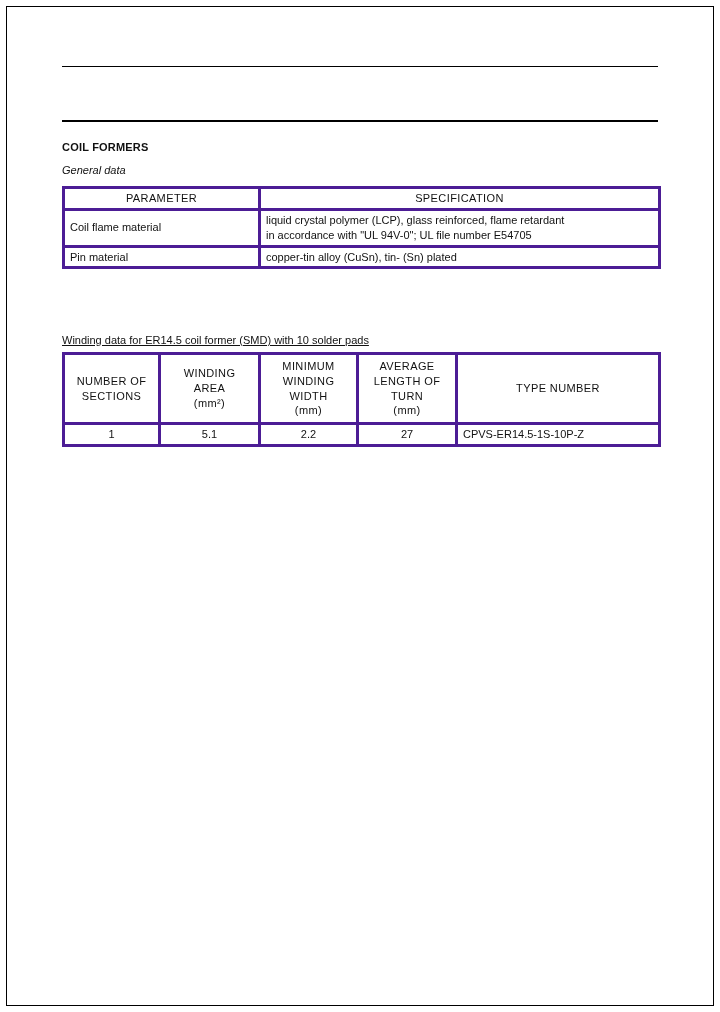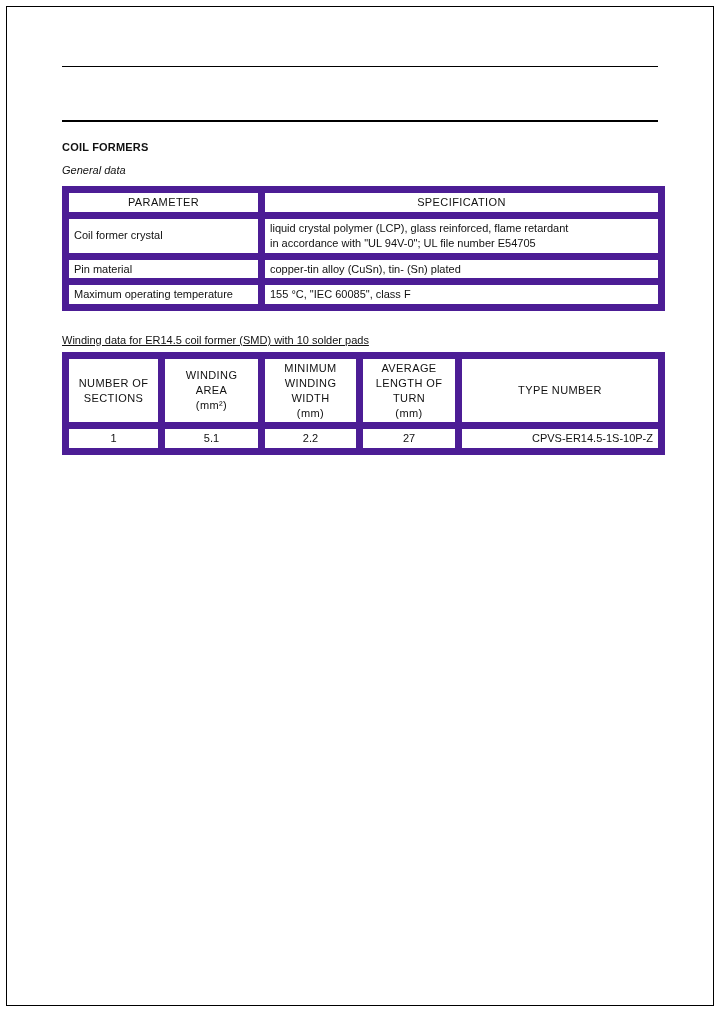--- a/index.html
+++ b/index.html
@@ -45,37 +45,37 @@
   }
   table {
     position: absolute;
     left: 62px;
     border-collapse: collapse;
     table-layout: fixed;
     width: 596px;
     font-size: 11px;
   }
   th, td {
-    border: 7px solid #4c1d95;
+    border: 3px solid #4c1d95;
     padding: 2px 5px;
     vertical-align: middle;
     line-height: 1.35;
   }
   th {
     font-weight: normal;
     text-align: center;
     letter-spacing: 0.4px;
   }
   .general-table { top: 186px; }
   .general-table th { height: 19px; }
   .general-table td { text-align: left; }
   .winding-table { top: 352px; }
   .winding-table th { height: 70px; }
   .winding-table td { text-align: center; height: 20px; }
-  .winding-table td.type-cell { text-align: right; }
+  .winding-table td.type-cell { text-align: left; }
   .pre { white-space: pre-line; margin-top: 34px; }
 </style>
 </head>
 <body>
 
 <div class="page-frame"></div>
 
 <div class="rule rule-top"></div>
 <div class="rule rule-thick"></div>
 
@@ -88,31 +88,27 @@
     <col style="width:400px">
   </colgroup>
   <thead>
     <tr>
       <th>PARAMETER</th>
       <th>SPECIFICATION</th>
     </tr>
   </thead>
   <tbody>
     <tr>
-      <td>Coil former crystal</td>
+      <td>Coil flame material</td>
       <td class="pre">liquid crystal polymer (LCP), glass reinforced, flame retardant
 in accordance with "UL 94V-0"; UL file number E54705</td>
     </tr>
     <tr>
       <td>Pin material</td>
       <td>copper-tin alloy (CuSn), tin- (Sn) plated</td>
-    </tr>
-    <tr>
-      <td>Maximum operating temperature</td>
-      <td>155 °C, "IEC 60085", class F</td>
     </tr>
   </tbody>
 </table>
 
 <div class="caption">Winding data for ER14.5 coil former (SMD) with 10 solder pads</div>
 
 <table class="winding-table">
   <colgroup>
     <col style="width:96px">
     <col style="width:100px">

